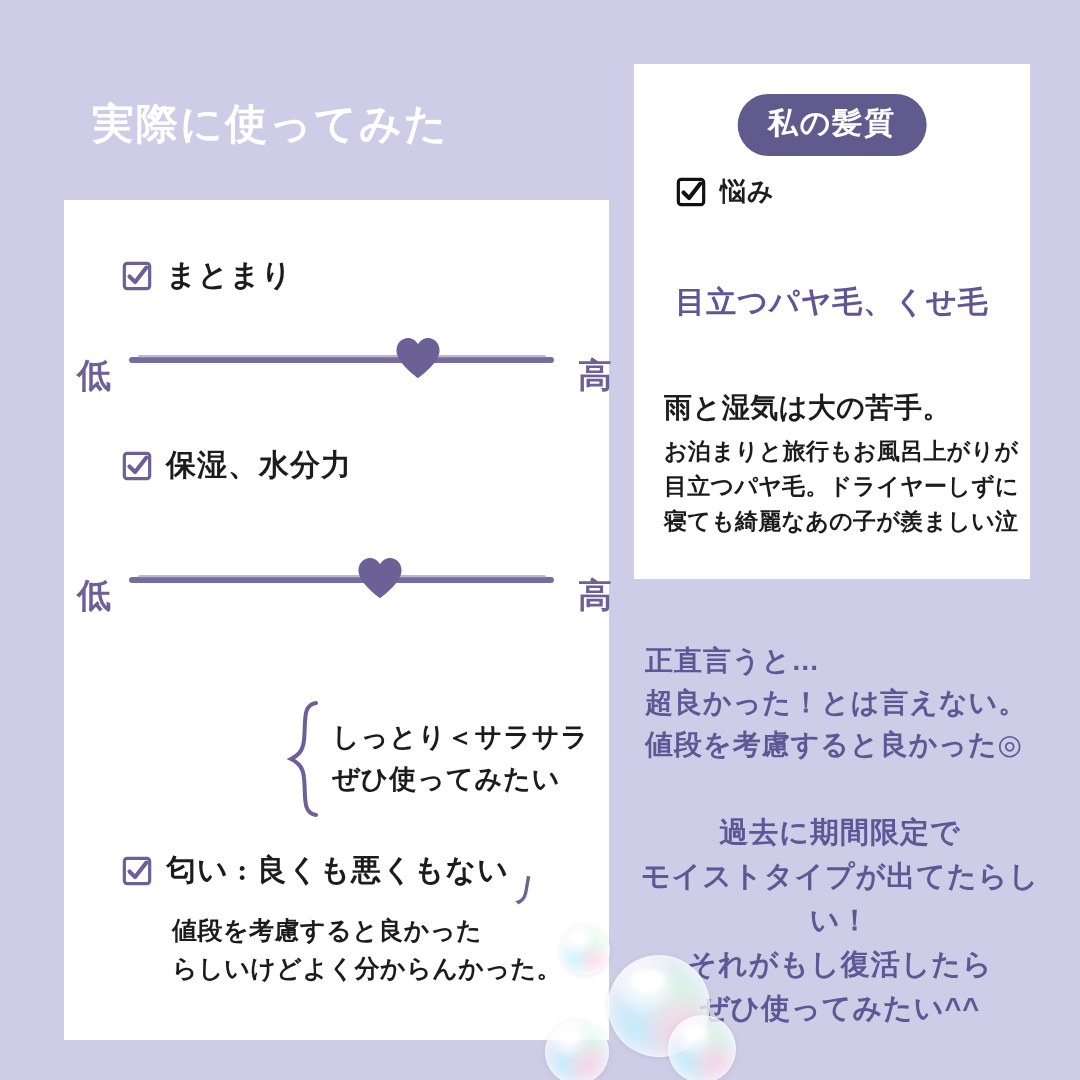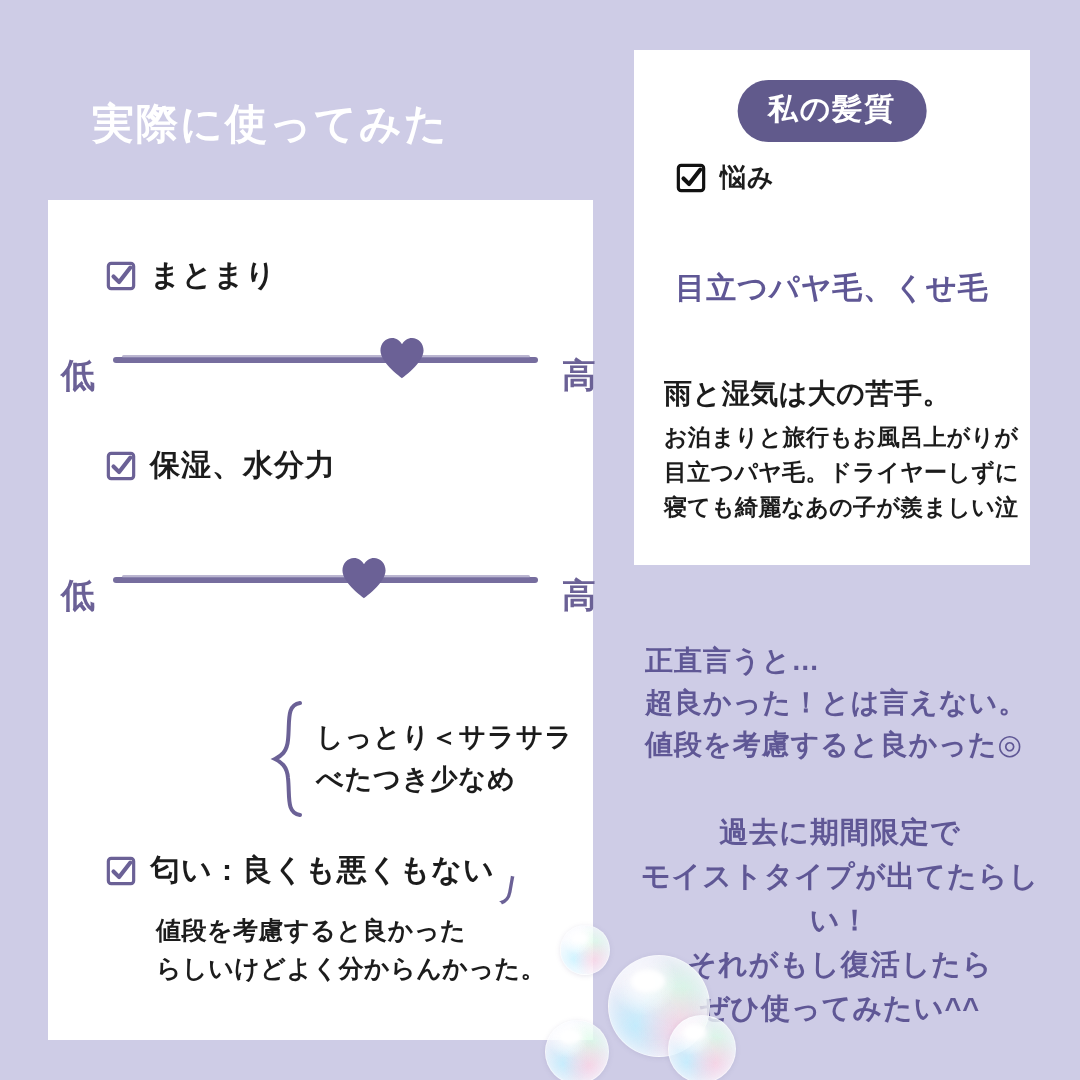--- a/index.html
+++ b/index.html
@@ -33,28 +33,29 @@
     letter-spacing: 2px;
     white-space: nowrap;
   }
 
   
   .card {
     position: absolute;
     background: #ffffff;
   }
   #left-card {
-    left: 48px;
+    left: 64px;
     top: 200px;
     width: 545px;
     height: 840px;
+    font-family: Liberation Serif, serif;
   }
   #right-card {
     left: 634px;
-    top: 50px;
+    top: 64px;
     width: 396px;
     height: 515px;
     text-decoration: underline;
   }
 
   
   .cbx {
     display: inline-block;
     width: 30px;
     height: 30px;
@@ -324,21 +325,21 @@
 
 
     <div class="brace-wrap" style="left:222px; top:500px;">
       <span class="brace">
         <svg viewBox="0 0 34 118" preserveAspectRatio="none">
           <path d="M30 3 C16 5 20 22 18 40 C17 52 11 56 5 59 C11 62 17 66 18 78 C20 96 16 113 30 115" fill="none" stroke="#6b6196" stroke-width="4" stroke-linecap="round"></path>
         </svg>
       </span>
       <span class="brace-lines">
         <span>しっとり＜サラサラ</span><br>
-        <span>べたつき少なめ</span>
+        <span>ぜひ使ってみたい</span>
       </span>
     </div>
 
     <div class="crit" style="left:58px; top:650px;">
       <span class="cbx">
         <svg viewBox="0 0 32 32">
             <rect x="2.5" y="2.5" width="27" height="27" rx="3" fill="none" stroke="#6b6196" stroke-width="3.4"></rect>
             <path d="M8 16.5 L14 22.5 L26 7" fill="none" stroke="#6b6196" stroke-width="4.4" stroke-linecap="round" stroke-linejoin="round"></path>
           </svg>
       </span>

